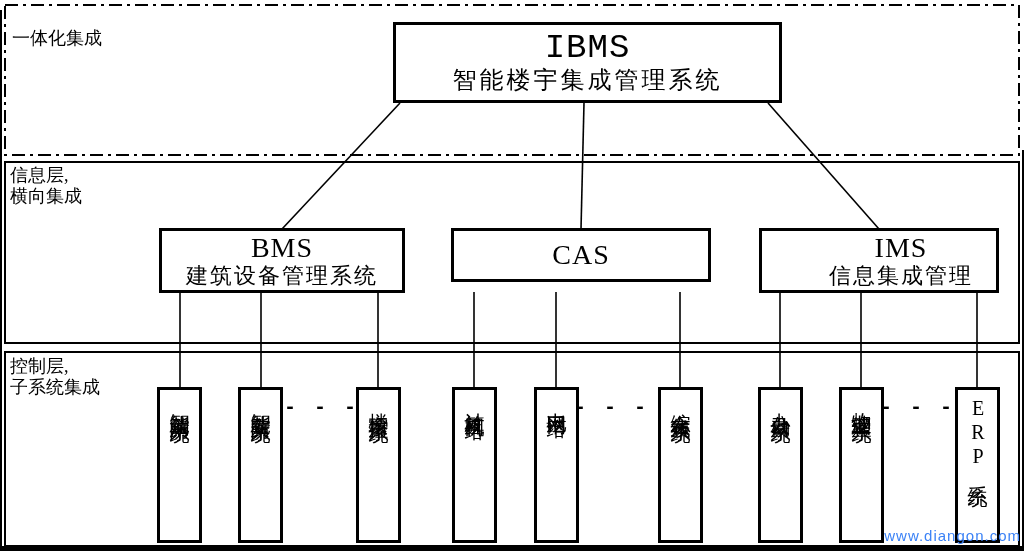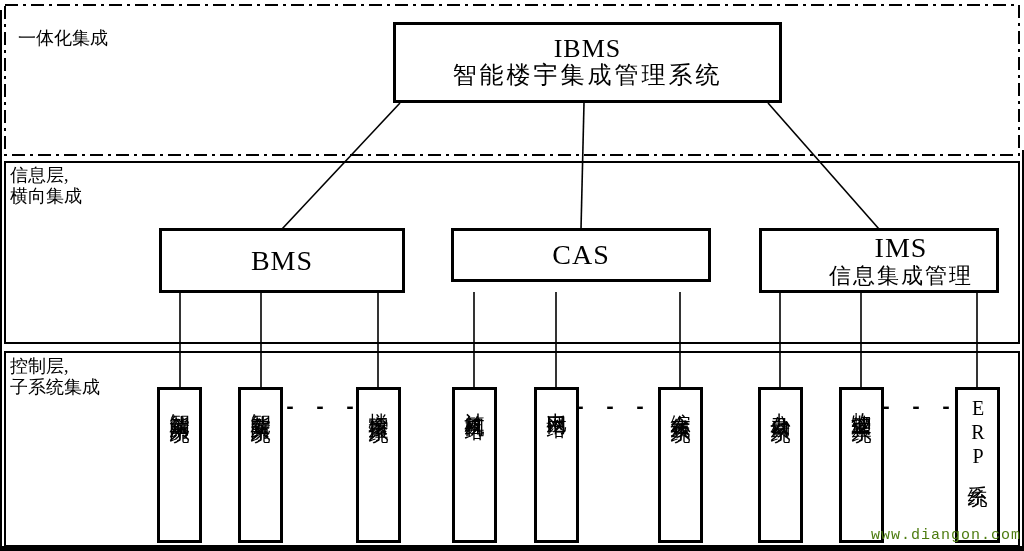--- a/index.html
+++ b/index.html
@@ -32,21 +32,21 @@
     background: #ffffff;
     border: 3px solid #000;
     display: flex;
     flex-direction: column;
     align-items: center;
     justify-content: center;
     text-align: center;
   }
   .node .abbr   { font-size: 28px; line-height: 1.05; letter-spacing: 1px; }
   .node .cname  { font-size: 22px; line-height: 1.15; letter-spacing: 2px; }
-  .root-node .abbr  { font-size: 26px; }
+  .root-node .abbr  { font-size: 34px; font-family: Liberation Mono, monospace; }
   .root-node .cname { font-size: 24px; letter-spacing: 3px; }
   .leaf {
     position: absolute;
     z-index: 3;
     box-sizing: border-box;
     top: 387px;
     width: 45px;
     height: 156px;
     background: #ffffff;
     border: 3px solid #000;
@@ -68,23 +68,23 @@
     font-weight: bold;
     font-size: 20px;
     letter-spacing: 3px;
     white-space: nowrap;
   }
   .watermark {
     position: absolute;
     z-index: 5;
     right: 3px;
     top: 527px;
-    font-family: Liberation Mono, monospace;
+    font-family: Liberation Sans, sans-serif;
     font-size: 15px;
-    color: #4d7c0f;
+    color: #3b82f6;
     letter-spacing: 1px;
   }
 </style>
 </head>
 <body>
 
 <div class="canvas">
 
   <svg class="overlay" viewBox="0 0 1024 551" xmlns="http://www.w3.org/2000/svg">
 
@@ -106,41 +106,42 @@
 
     <line x1="474" y1="292" x2="474" y2="388" stroke="#000" stroke-width="1.6"></line>
     <line x1="556" y1="292" x2="556" y2="388" stroke="#000" stroke-width="1.6"></line>
     <line x1="680" y1="292" x2="680" y2="388" stroke="#000" stroke-width="1.6"></line>
 
     <line x1="780" y1="292" x2="780" y2="388" stroke="#000" stroke-width="1.6"></line>
     <line x1="861" y1="292" x2="861" y2="388" stroke="#000" stroke-width="1.6"></line>
     <line x1="977" y1="292" x2="977" y2="388" stroke="#000" stroke-width="1.6"></line>
   </svg>
 
-  <div class="layer-label" style="left:18px; top:28px;">
+  <div class="layer-label" style="left:12px; top:28px;">
     <span>一体化集成</span>
   </div>
 
   <div class="layer-label" style="left:10px; top:356px;">
     <div>控制层,</div>
     <div>子系统集成</div>
   </div>
 
   <div class="layer-label" style="left:10px; top:165px;">
     <div>信息层,</div>
     <div>横向集成</div>
   </div>
 
   <div class="node root-node" style="left:393px; top:22px; width:389px; height:81px;">
     <div class="abbr">IBMS</div>
     <div class="cname">智能楼宇集成管理系统</div>
   </div>
 
   <div class="node" style="left:159px; top:228px; width:246px; height:65px;align-items:center;">
     <div class="abbr">BMS</div>
+    <div class="cname">建筑设备管理系统</div>
   </div>
 
   <div class="node" style="left:451px; top:228px; width:260px; height:54px;">
     <div class="abbr">CAS</div>
   </div>
 
   <div class="node" style="left:759px; top:228px; width:240px; height:65px;padding-left:44px;">
     <div class="abbr">IMS</div>
     <div class="cname">信息集成管理</div>
   </div>

